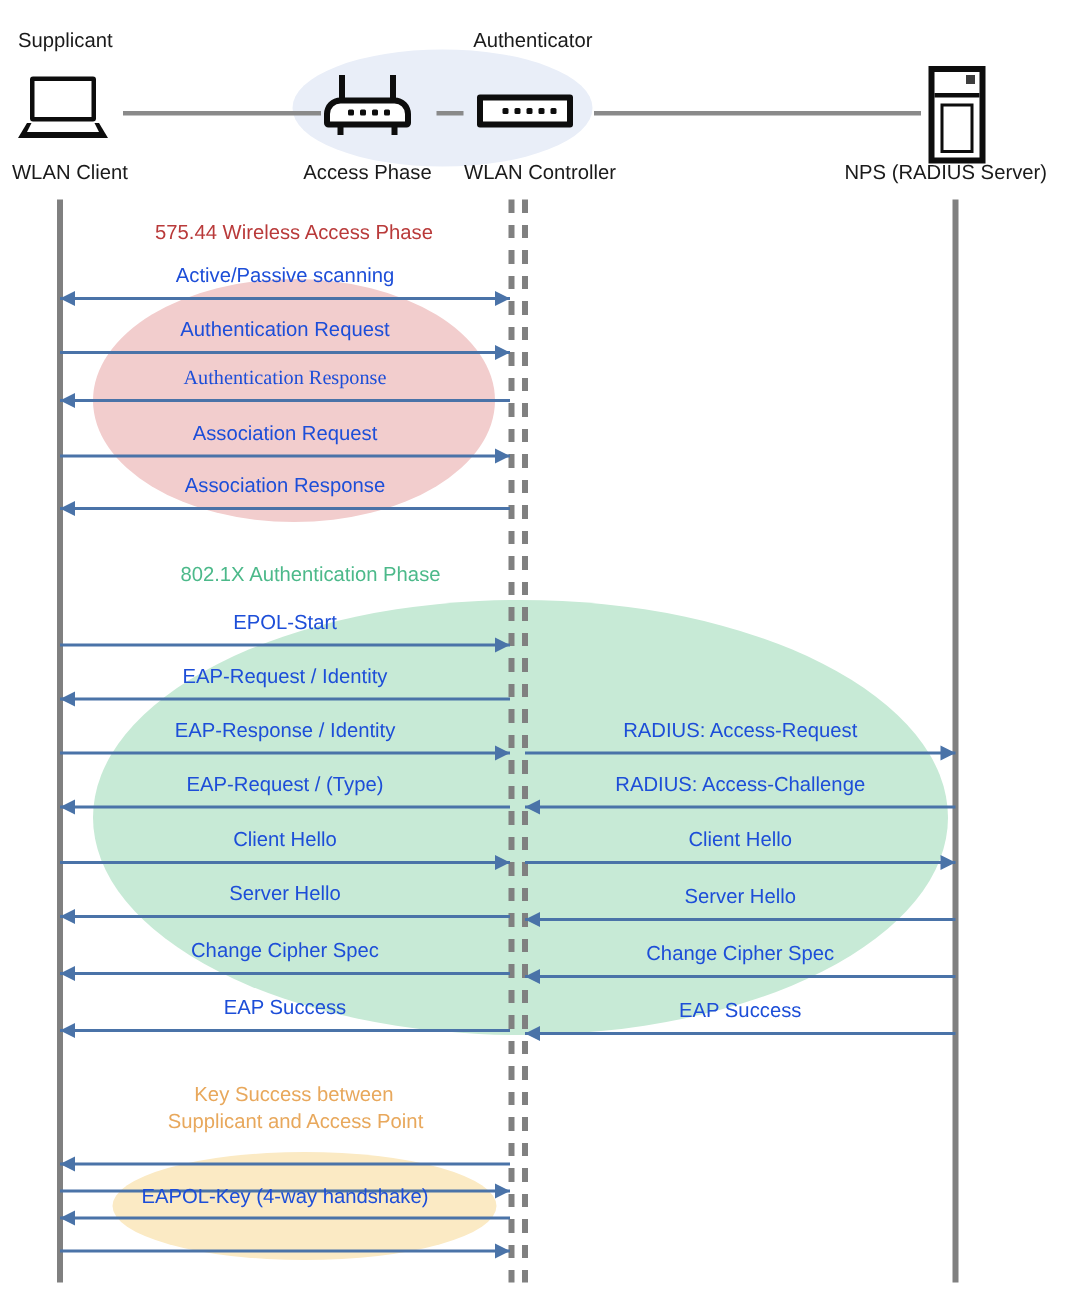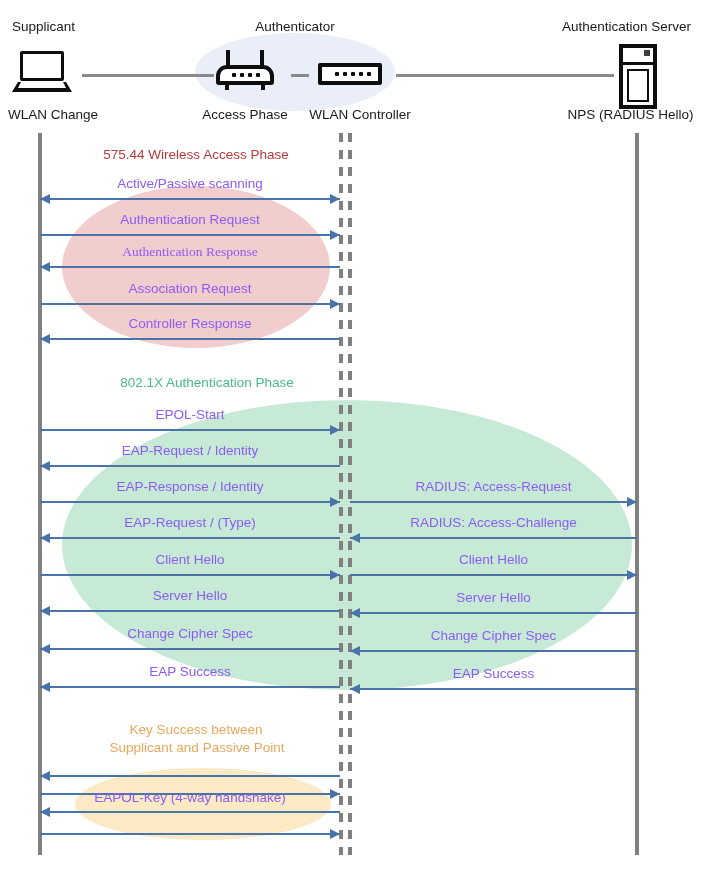--- a/index.html
+++ b/index.html
@@ -26,21 +26,21 @@
   .layer-arrow   { position: absolute; z-index: 3; }
   .layer-text    { position: absolute; z-index: 4; }
   .layer-head    { position: absolute; z-index: 5; }
 
   
   .node-title {
     position: absolute;
     font-size: 13.5px;
     color: #1a1a1a;
     white-space: nowrap;
-    text-align: center;
+    text-align: right;
     line-height: 16px;
   }
   .node-sub {
     position: absolute;
     font-size: 13.5px;
     color: #1a1a1a;
     white-space: nowrap;
     text-align: center;
     line-height: 16px;
   }
@@ -209,41 +209,40 @@
     border-left: 10px solid #4a73a8;
   }
   .arrowhead.left {
     border-top: 5px solid transparent;
     border-bottom: 5px solid transparent;
     border-right: 10px solid #4a73a8;
   }
   .msg-label {
     position: absolute;
     font-size: 13.5px;
-    color: #8b5cf6;
+    color: #1d4ed8;
     white-space: nowrap;
     text-align: center;
     bottom: 6px;
     line-height: 16px;
   }
 </style>
 </head>
 <body>
 
 <div id="canvas">
 
   <div class="halo layer-ellipse" style="left:195px; top:33px; width:200px; height:78px;"></div>
 
   <div class="wire layer-head" style="left:82px; top:74px; width:132px;"></div>
   <div class="wire layer-head" style="left:291px; top:74px; width:18px;"></div>
   <div class="wire layer-head" style="left:396px; top:74px; width:218px;"></div>
 
   <div class="node-title layer-head" style="left:0px; top:19px; width:95px; text-align:left; padding-left:12px;">Supplicant</div>
   <div class="node-title layer-head" style="left:195px; top:19px; width:200px;">Authenticator</div>
-  <div class="node-title layer-head" style="left:540px; top:19px; width:173px;">Authentication Server</div>
 
   <div class="icon-box layer-head" style="left:12px; top:51px; width:60px; height:42px;">
     <div class="lt-screen"></div>
     <div class="lt-base"></div>
     <div class="lt-base-inner"></div>
   </div>
 
   <div class="icon-box layer-head" style="left:216px; top:50px; width:58px; height:42px;">
     <div class="ap-ant" style="left:10px;"></div>
     <div class="ap-ant" style="left:44px;"></div>
@@ -265,40 +264,40 @@
     <div class="dot" style="left:49px; top:9px;"></div>
   </div>
 
   <div class="icon-box layer-head" style="left:619px; top:44px; width:38px; height:65px;">
     <div class="srv-body"></div>
     <div class="srv-led"></div>
     <div class="srv-div"></div>
     <div class="srv-inner"></div>
   </div>
 
-  <div class="node-sub layer-head" style="left:0px; top:107px; width:110px; text-align:left; padding-left:8px;">WLAN Change</div>
+  <div class="node-sub layer-head" style="left:0px; top:107px; width:110px; text-align:left; padding-left:8px;">WLAN Client</div>
   <div class="node-sub layer-head" style="left:192px; top:107px; width:106px;">Access Phase</div>
   <div class="node-sub layer-head" style="left:300px; top:107px; width:120px;">WLAN Controller</div>
-  <div class="node-sub layer-head" style="left:548px; top:107px; width:165px;">NPS (RADIUS Hello)</div>
+  <div class="node-sub layer-head" style="left:548px; top:107px; width:165px;">NPS (RADIUS Server)</div>
 
   <div class="lifeline-solid layer-life" style="left:38px; top:133px; height:722px;"></div>
   <div class="lifeline-dash layer-life" style="left:339px; top:133px; height:722px;"></div>
   <div class="lifeline-dash layer-life" style="left:348px; top:133px; height:722px;"></div>
   <div class="lifeline-solid layer-life" style="left:635px; top:133px; height:722px;"></div>
 
   <div class="ellipse layer-ellipse" style="left:62px; top:186px; width:268px; height:162px; background:#f2cdcd;"></div>
   <div class="ellipse layer-ellipse" style="left:62px; top:400px; width:570px; height:290px; background:#c7ead6;"></div>
   <div class="ellipse layer-ellipse" style="left:75px; top:768px; width:256px; height:72px; background:#fbeac4;"></div>
 
   <div class="phase-label layer-text" style="left:62px; top:146px; width:268px; color:#b93a3a;">575.44 Wireless Access Phase</div>
 
   <div class="phase-label layer-text" style="left:62px; top:374px; width:290px; color:#4cb98a;">802.1X Authentication Phase</div>
 
   <div class="phase-label layer-text" style="left:62px; top:721px; width:268px; color:#e8a85c;">Key Success between</div>
-  <div class="phase-label layer-text" style="left:52px; top:739px; width:290px; color:#e8a85c;">Supplicant and Passive Point</div>
+  <div class="phase-label layer-text" style="left:52px; top:739px; width:290px; color:#e8a85c;">Supplicant and Access Point</div>
 
   <div class="msg layer-arrow" style="left:40px; top:198px; width:300px;">
     <div class="msg-line" style="width:300px;"></div>
     <div class="arrowhead left" style="left:0px;"></div>
     <div class="arrowhead right" style="right:0px;"></div>
     <div class="msg-label" style="left:0; width:300px;">Active/Passive scanning</div>
   </div>
 
   <div class="msg layer-arrow" style="left:40px; top:234px; width:300px;">
     <div class="msg-line" style="width:300px;"></div>
@@ -314,21 +313,21 @@
 
   <div class="msg layer-arrow" style="left:40px; top:303px; width:300px;">
     <div class="msg-line" style="width:300px;"></div>
     <div class="arrowhead right" style="right:0px;"></div>
     <div class="msg-label" style="left:0; width:300px;">Association Request</div>
   </div>
 
   <div class="msg layer-arrow" style="left:40px; top:338px; width:300px;">
     <div class="msg-line" style="width:300px;"></div>
     <div class="arrowhead left" style="left:0px;"></div>
-    <div class="msg-label" style="left:0; width:300px;">Controller Response</div>
+    <div class="msg-label" style="left:0; width:300px;">Association Response</div>
   </div>
 
   <div class="msg layer-arrow" style="left:40px; top:429px; width:300px;">
     <div class="msg-line" style="width:300px;"></div>
     <div class="arrowhead right" style="right:0px;"></div>
     <div class="msg-label" style="left:0; width:300px;">EPOL-Start</div>
   </div>
 
   <div class="msg layer-arrow" style="left:40px; top:465px; width:300px;">
     <div class="msg-line" style="width:300px;"></div>

